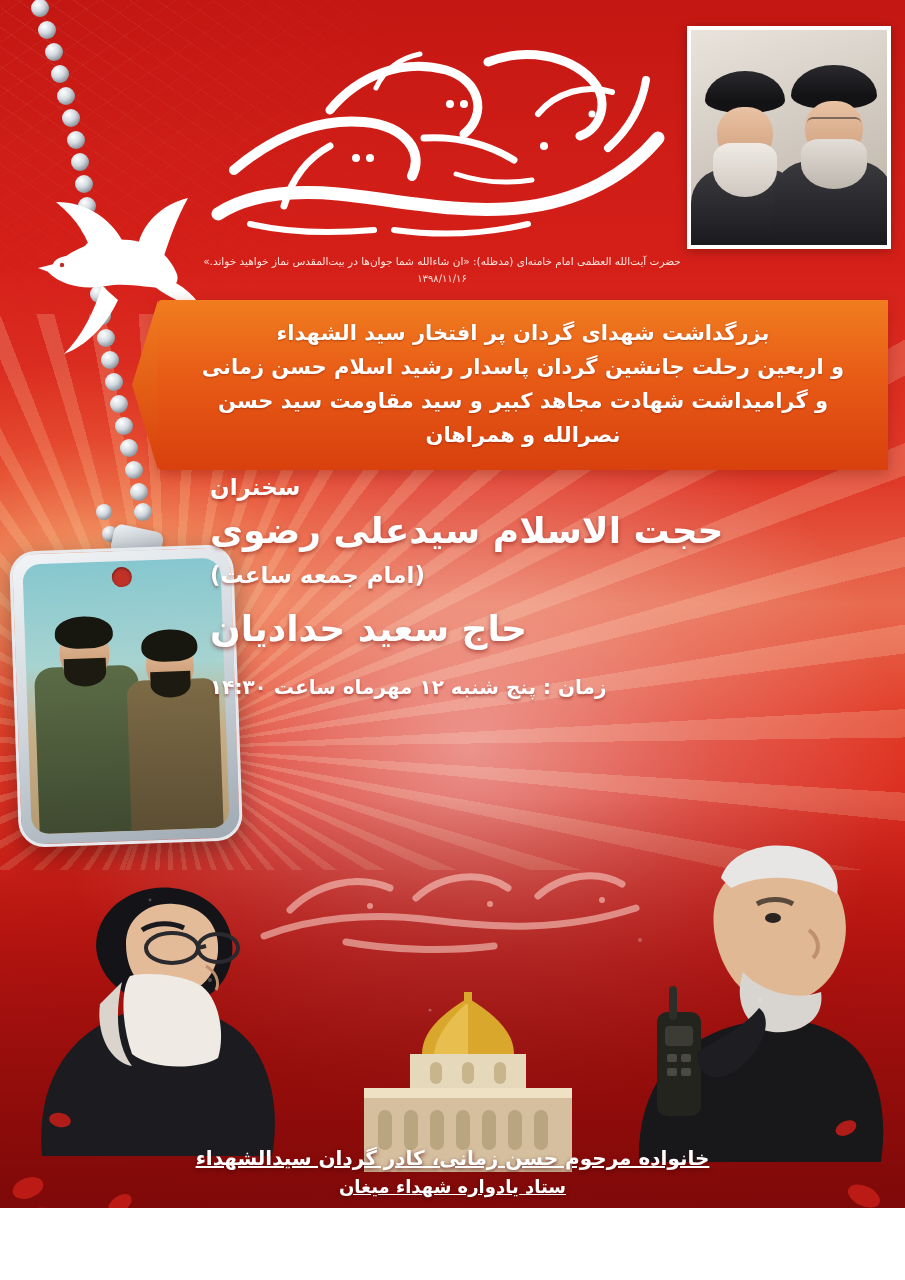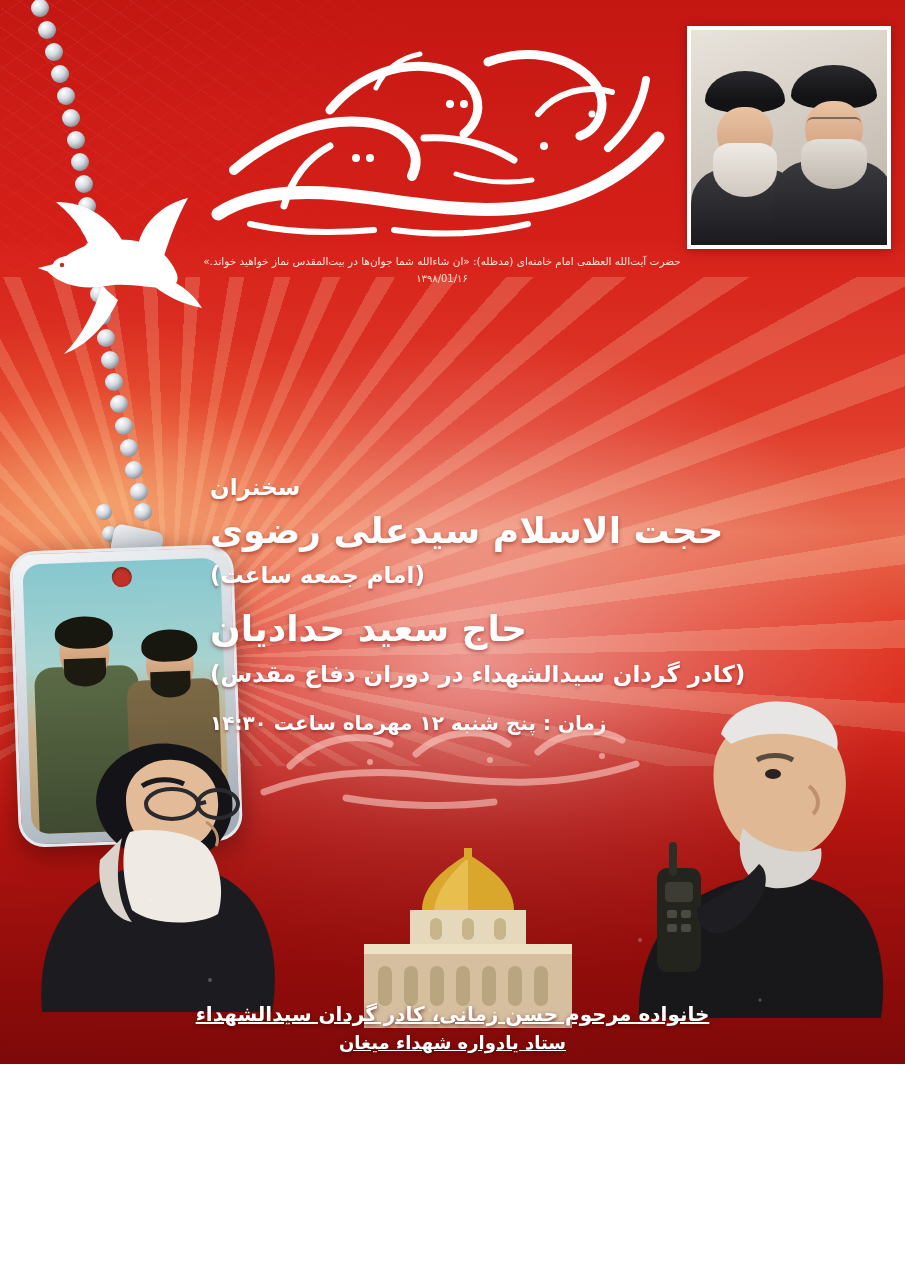--- a/index.html
+++ b/index.html
@@ -6,21 +6,21 @@
     margin: 0;
     padding: 0;
     background: #ffffff;
   }
   body {
     font-family: "DejaVu Sans", "Liberation Sans", sans-serif;
   }
   #poster {
     position: relative;
     width: 905px;
-    height: 1064px;
+    height: 1208px;
     overflow: hidden;
     background: #4c1d95;
   }
 
   
   .bg-base {
     position: absolute;
     inset: 0;
     background:
       radial-gradient(ellipse 70% 45% at 52% 62%, rgba(255,255,255,0.48) 0%, rgba(255,255,255,0.18) 38%, rgba(255,255,255,0) 68%),
@@ -438,49 +438,53 @@
           <circle cx="276" cy="86" r="4"></circle>
         <circle cx="356" cy="128" r="4"></circle>
         <circle cx="120" cy="176" r="3.5"></circle>
         <circle cx="404" cy="96" r="3.5"></circle>
       </g>
     </svg>
   </div>
 
   <div class="calli-caption">
     <div>حضرت آیت‌الله العظمی امام خامنه‌ای (مدظله): «ان شاءالله شما جوان‌ها در بیت‌المقدس نماز خواهید خواند.»</div>
-    <div class="d">۱۳۹۸/01/۱۶</div>
+    <div class="d">۱۳۹۸/۱۱/۱۶</div>
   </div>
 
   <div class="leaders-frame">
     <div class="leaders-inner">
       <div class="face-a">
         <div class="robe-dark" style="position:absolute;left:-6px;bottom:0;width:110px;height:76px;border-radius:34px 34px 0 0;"></div>
         <div class="turban" style="left:8px; top:8px; width:80px; height:42px;"></div>
         <div class="skin" style="position:absolute;left:20px;top:44px;width:56px;height:56px;border-radius:46% 46% 50% 50%;"></div>
         <div class="beard-w" style="position:absolute;left:16px;top:80px;width:64px;height:54px;border-radius:28% 28% 50% 50%;"></div>
       </div>
       <div class="face-b">
         <div class="robe-dark" style="position:absolute;left:-8px;bottom:0;width:120px;height:84px;border-radius:36px 36px 0 0;"></div>
         <div class="turban" style="left:10px; top:16px; width:86px; height:44px;"></div>
         <div class="skin" style="position:absolute;left:24px;top:52px;width:58px;height:58px;border-radius:46% 46% 50% 50%;"></div>
         <div class="beard-g" style="position:absolute;left:20px;top:90px;width:66px;height:50px;border-radius:28% 28% 50% 50%;"></div>
         <div style="position:absolute;left:26px;top:68px;width:54px;height:12px;border-top:2px solid rgba(40,40,40,0.55);border-radius:6px;"></div>
       </div>
     </div>
   </div>
 
+  <div class="banner">
+    <div class="banner-line">بزرگداشت شهدای گردان پر افتخار سید الشهداء</div>
+    <div class="banner-line">و اربعین رحلت جانشین گردان پاسدار رشید اسلام حسن زمانی</div>
+    <div class="banner-line">و گرامیداشت شهادت مجاهد کبیر و سید مقاومت سید حسن نصرالله و همراهان</div>
+  </div>
 
   <div class="info">
     <div class="t-label">سخنران</div>
     <div class="t-name">حجت الاسلام سیدعلی رضوی</div>
     <div class="t-sub">(امام جمعه ساعت)</div>
     <div class="sp-10"></div>
     <div class="t-name">حاج سعید حدادیان</div>
-    <div class="t-sub">(کادر گردان سیدالشهداء در دوران دفاع مقدس)</div>
     <div class="sp-14"></div>
     <div class="t-when">زمان : پنج شنبه ۱۲ مهرماه ساعت ۱۴:۳۰</div>
   </div>
 
   <svg class="bottom-calligraphy" viewBox="0 0 420 120" aria-hidden="true">
     <g stroke="#ffd9cf" fill="none" stroke-width="7" stroke-linecap="round">
       <path d="M14 88 C60 70, 120 64, 182 72 C244 80, 312 84, 386 60"></path>
       <path d="M40 62 C66 36, 106 26, 140 40"></path>
       <path d="M166 50 C192 26, 232 22, 258 40"></path>
       <path d="M288 48 C312 26, 348 22, 372 36"></path>

